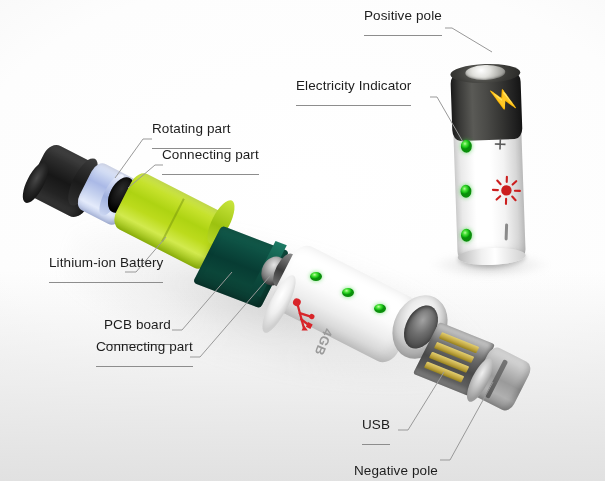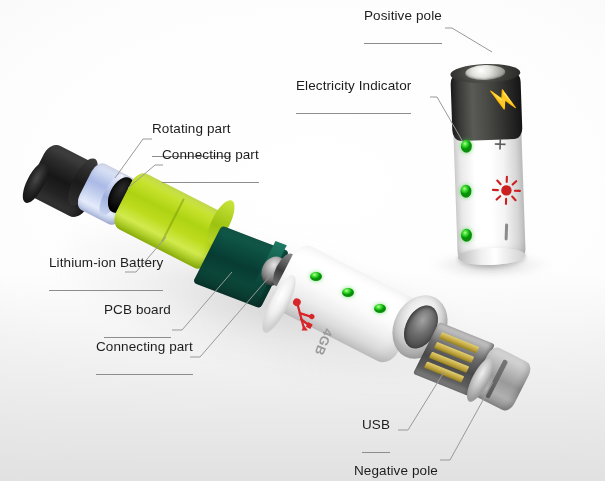--- a/index.html
+++ b/index.html
@@ -25,21 +25,21 @@
   }
 
   
   .label{
     position:absolute;
     font-size:13.5px;
     color:#1d1d1d;
     white-space:nowrap;
     letter-spacing:.1px;
     line-height:1.05;
-    padding-bottom:20px;
+    padding-bottom:12px;
     border-bottom:1px solid #8d8d8d;
   }
 
   
   .leader{position:absolute;left:0;top:0;width:605px;height:481px;pointer-events:none;}
 
   
   #aa-battery{
     position:absolute;left:446px;top:36px;width:84px;height:228px;
     transform:rotate(-2deg);
@@ -290,21 +290,21 @@
     background:radial-gradient(50% 46% at 45% 50%, rgba(135,135,135,.30) 0%, rgba(165,165,165,.12) 55%, rgba(255,255,255,0) 100%);
     filter:blur(6px);
     pointer-events:none;
   }
   
   #lbl-positive-pole{left:364px;top:9px;}
   #lbl-electricity-indicator{left:296px;top:79px;}
   #lbl-rotating-part{left:152px;top:122px;}
   #lbl-connecting-part-1{left:162px;top:148px;}
   #lbl-lithium-ion-battery{left:6px;top:256px;margin-left:43px;}
-  #lbl-pcb-board{left:104px;top:303px;}
+  #lbl-pcb-board{left:104px;top:318px;}
   #lbl-connecting-part-2{left:96px;top:340px;}
   #lbl-usb{left:362px;top:418px;}
   #lbl-negative-pole{left:354px;top:448px;margin-top:16px;}
 </style>
 </head>
 <body>
 
 <div id="stage">
 
   <div class="floor-shade"></div>

